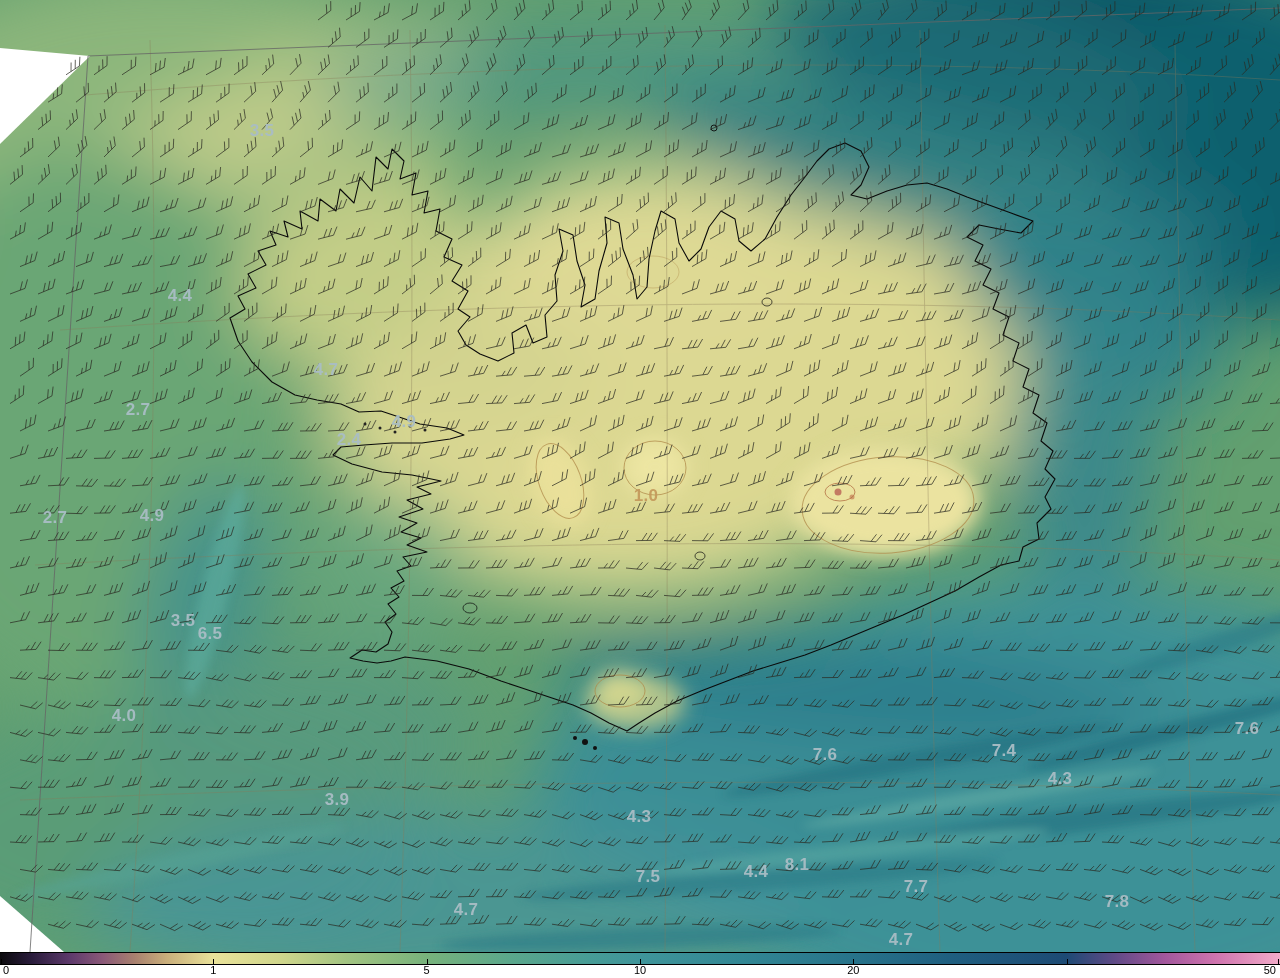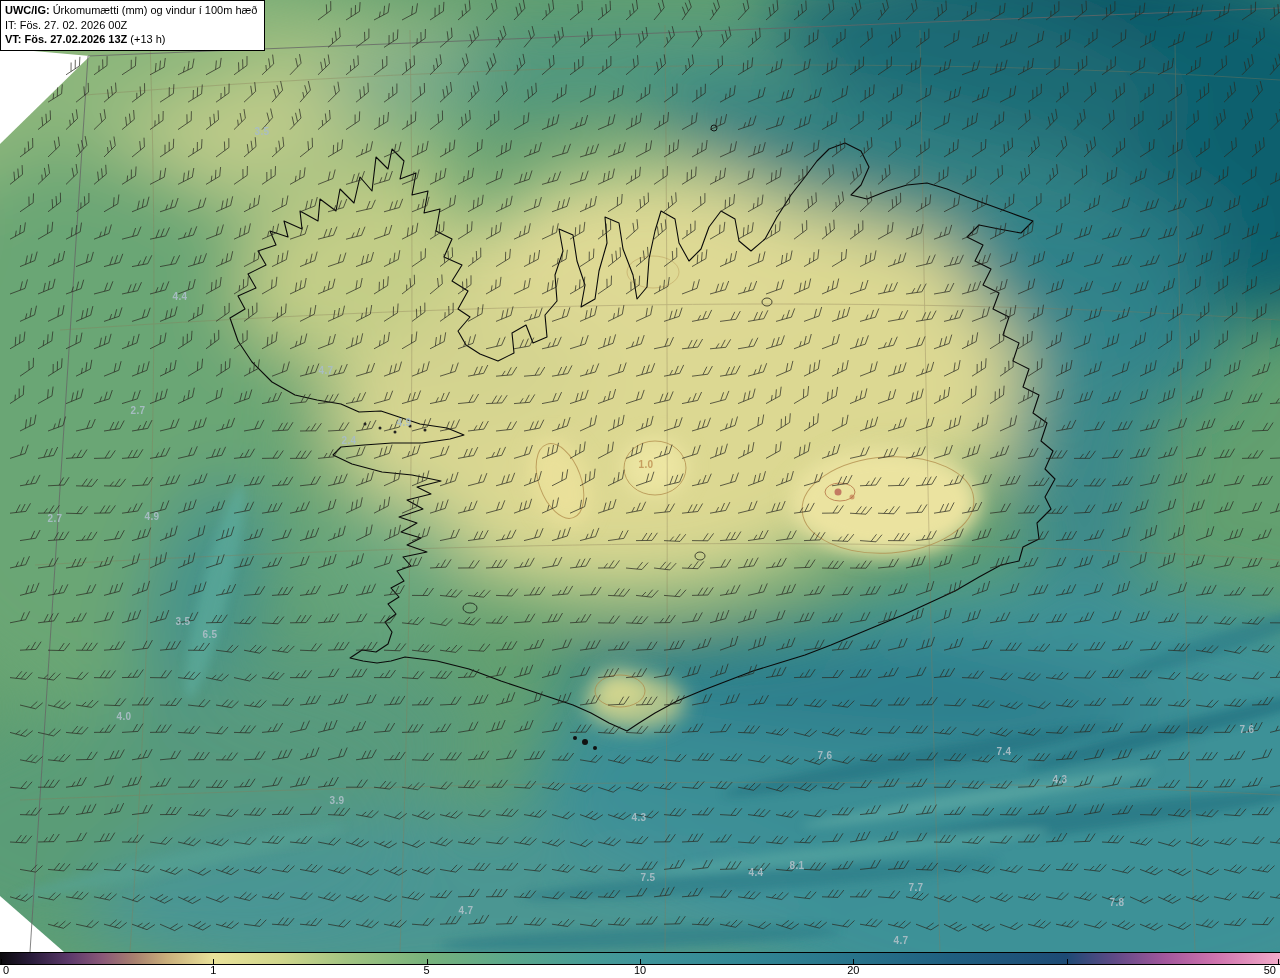--- a/index.html
+++ b/index.html
@@ -1,22 +1,22 @@
 <!DOCTYPE html>
 <html><head>
 <meta charset="utf-8">
 <style>
   html,body{margin:0;padding:0;background:#ffffff;}
   body{font-family:"Liberation Sans", sans-serif;}
   .canvas{position:relative;width:1280px;height:978px;overflow:hidden;background:#fff;}
   #map-svg{position:absolute;top:0;left:0;display:block;}
   #labels-layer{position:absolute;left:0;top:0;width:1280px;height:952px;pointer-events:none;z-index:3;}
-  .contour-label{position:absolute;transform:translate(-50%,-50%);font-size:10px;font-weight:bold;
+  .contour-label{position:absolute;transform:translate(-50%,-50%);font-size:17px;font-weight:bold;
     color:#a9bdc5;opacity:.95;letter-spacing:.3px;white-space:nowrap;}
-  .contour-label.tan{color:#c49a5c;}
+  .contour-label.tan{color:#c49a5c;margin-top:32px;}
   .title-box{position:absolute;top:0;left:0;background:#fff;border:1px solid #000;
     padding:2px 7px 3px 4px;font-size:11px;line-height:1.32;z-index:6;color:#000;}
   .title-box .b{font-weight:bold;}
   .colorbar-wrap{position:absolute;left:0;bottom:0;width:1280px;height:26px;background:#fff;z-index:5;}
   .colorbar-bar{position:relative;width:1280px;height:13px;border-top:1px solid #000;border-bottom:1px solid #000;box-sizing:border-box;}
   .cbar-tickmark{position:absolute;bottom:0;width:1px;height:5px;background:#000;}
   .colorbar-ticks{position:relative;width:1280px;height:12px;font-size:11px;color:#000;}
   .cbar-tick-label{position:absolute;top:-1px;transform:translateX(-50%);}
 </style>
 </head>
@@ -178,25 +178,20 @@
       <span class="contour-label" style="left: 639px; top: 817px;">4.3</span>
       <span class="contour-label" style="left: 648px; top: 877px;">7.5</span>
       <span class="contour-label" style="left: 756px; top: 872px;">4.4</span>
       <span class="contour-label" style="left: 797px; top: 865px;">8.1</span>
       <span class="contour-label" style="left: 916px; top: 887px;">7.7</span>
       <span class="contour-label" style="left: 1117px; top: 902px;">7.8</span>
       <span class="contour-label" style="left: 466px; top: 910px;">4.7</span>
       <span class="contour-label" style="left: 901px; top: 940px;">4.7</span>
     </div>
 
-  <div class="title-box">
-    <div><span class="b">UWC/IG:</span><span> Úrkomumætti (mm) og vindur í 100m hæð</span></div>
-    <div>IT: Fös. 27. 02. 2026 00Z</div>
-    <div><span class="b">VT: Fös. 27.02.2026 13Z</span><span> (+13 h)</span></div>
-  </div>
 
   <div class="colorbar-wrap">
     <div class="colorbar-bar" id="cbar" style="background: linear-gradient(to right, rgb(11, 11, 13) 0%, rgb(42, 28, 60) 2.5%, rgb(94, 58, 108) 5.5%, rgb(138, 88, 120) 8%, rgb(168, 128, 111) 10.5%, rgb(201, 174, 123) 13%, rgb(233, 226, 154) 16.7%, rgb(207, 214, 140) 22%, rgb(163, 196, 130) 27%, rgb(120, 179, 124) 33.3%, rgb(90, 167, 140) 40%, rgb(71, 156, 150) 46%, rgb(63, 149, 154) 50%, rgb(50, 135, 148) 58%, rgb(39, 115, 138) 66.7%, rgb(31, 95, 128) 74%, rgb(29, 74, 116) 83.3%, rgb(94, 74, 134) 87%, rgb(162, 87, 156) 91%, rgb(207, 116, 174) 95%, rgb(242, 171, 201) 100%);">
         <div class="cbar-tickmark" style="left: 1px;"></div>
         <div class="cbar-tickmark" style="left: 16.6667%;"></div>
         <div class="cbar-tickmark" style="left: 33.3333%;"></div>
         <div class="cbar-tickmark" style="left: 50%;"></div>
         <div class="cbar-tickmark" style="left: 66.6667%;"></div>
         <div class="cbar-tickmark" style="left: 83.3333%;"></div>
         <div class="cbar-tickmark" style="left: calc(100% - 2px);"></div>

